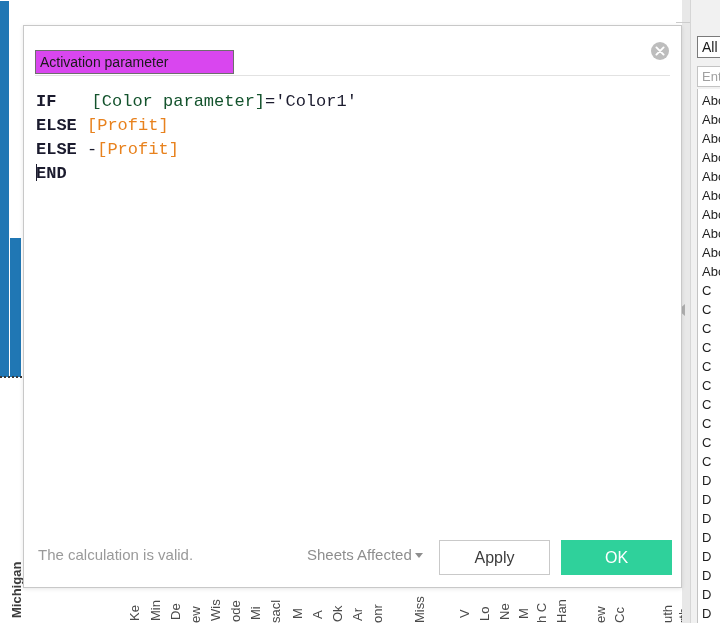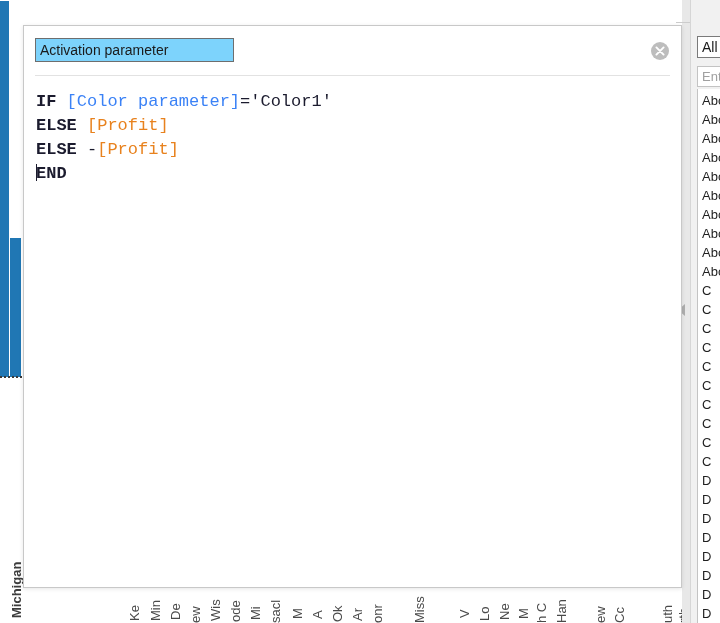--- a/index.html
+++ b/index.html
@@ -166,25 +166,25 @@
     box-sizing: border-box;
     box-shadow: 0 1px 4px rgba(0,0,0,0.10);
   }
   .dlg-titlerow {
     position: relative;
     height: 48px;
   }
   #calc-name-input {
     position: absolute;
     left: 11px;
-    top: 12px;
+    top: 24px;
     width: 199px;
     height: 24px;
     border: 1px solid #6e6e6e;
-    background: #7dd3fc;
+    background: #d946ef;
     font-family: "Liberation Sans", sans-serif;
     font-size: 14px;
     color: #1a1a1a;
     padding: 0 4px;
     box-sizing: border-box;
     line-height: 22px;
     outline: none;
   }
   #dlg-close {
     position: absolute;
@@ -216,21 +216,21 @@
   }
   #formula-code {
     font-family: "Liberation Mono", monospace;
     font-size: 17px;
     line-height: 24px;
     white-space: pre;
     margin: 0;
     color: #1b1b2e;
   }
   .tok-kw    { color: #1b1b2e; font-weight: bold; }
-  .tok-param { color: #3b82f6; }
+  .tok-param { color: #14532d; margin-left: 25px; }
   .tok-field { color: #e8821e; text-align: center; }
   .tok-plain { color: #1b1b2e; }
   .caret {
     display: inline-block;
     width: 0;
     border-left: 1px solid #1b1b2e;
     height: 17px;
     vertical-align: -3px;
     margin-right: -1px;
   }
@@ -402,13 +402,23 @@
   </div>
   <div class="dlg-rule"></div>
 
   <div id="formula-area">
     <div id="formula-code"><span class="tok-kw">IF </span><span class="tok-param">[Color parameter]</span><span class="tok-plain">='Color1'</span>
 <span class="tok-kw">ELSE </span><span class="tok-field">[Profit]</span>
 <span class="tok-kw">ELSE </span><span class="tok-plain">-</span><span class="tok-field">[Profit]</span>
 <span class="caret"></span><span class="tok-kw">END</span></div>
   </div>
 
+  <div class="dlg-footer">
+    <div id="validation-msg">The calculation is valid.</div>
+
+    <div id="sheets-affected">
+      <span>Sheets Affected</span><span class="chev"></span>
+    </div>
+
+    <button id="apply-button">Apply</button>
+    <button id="ok-button">OK</button>
+  </div>
 </div>
 
 </body></html>

